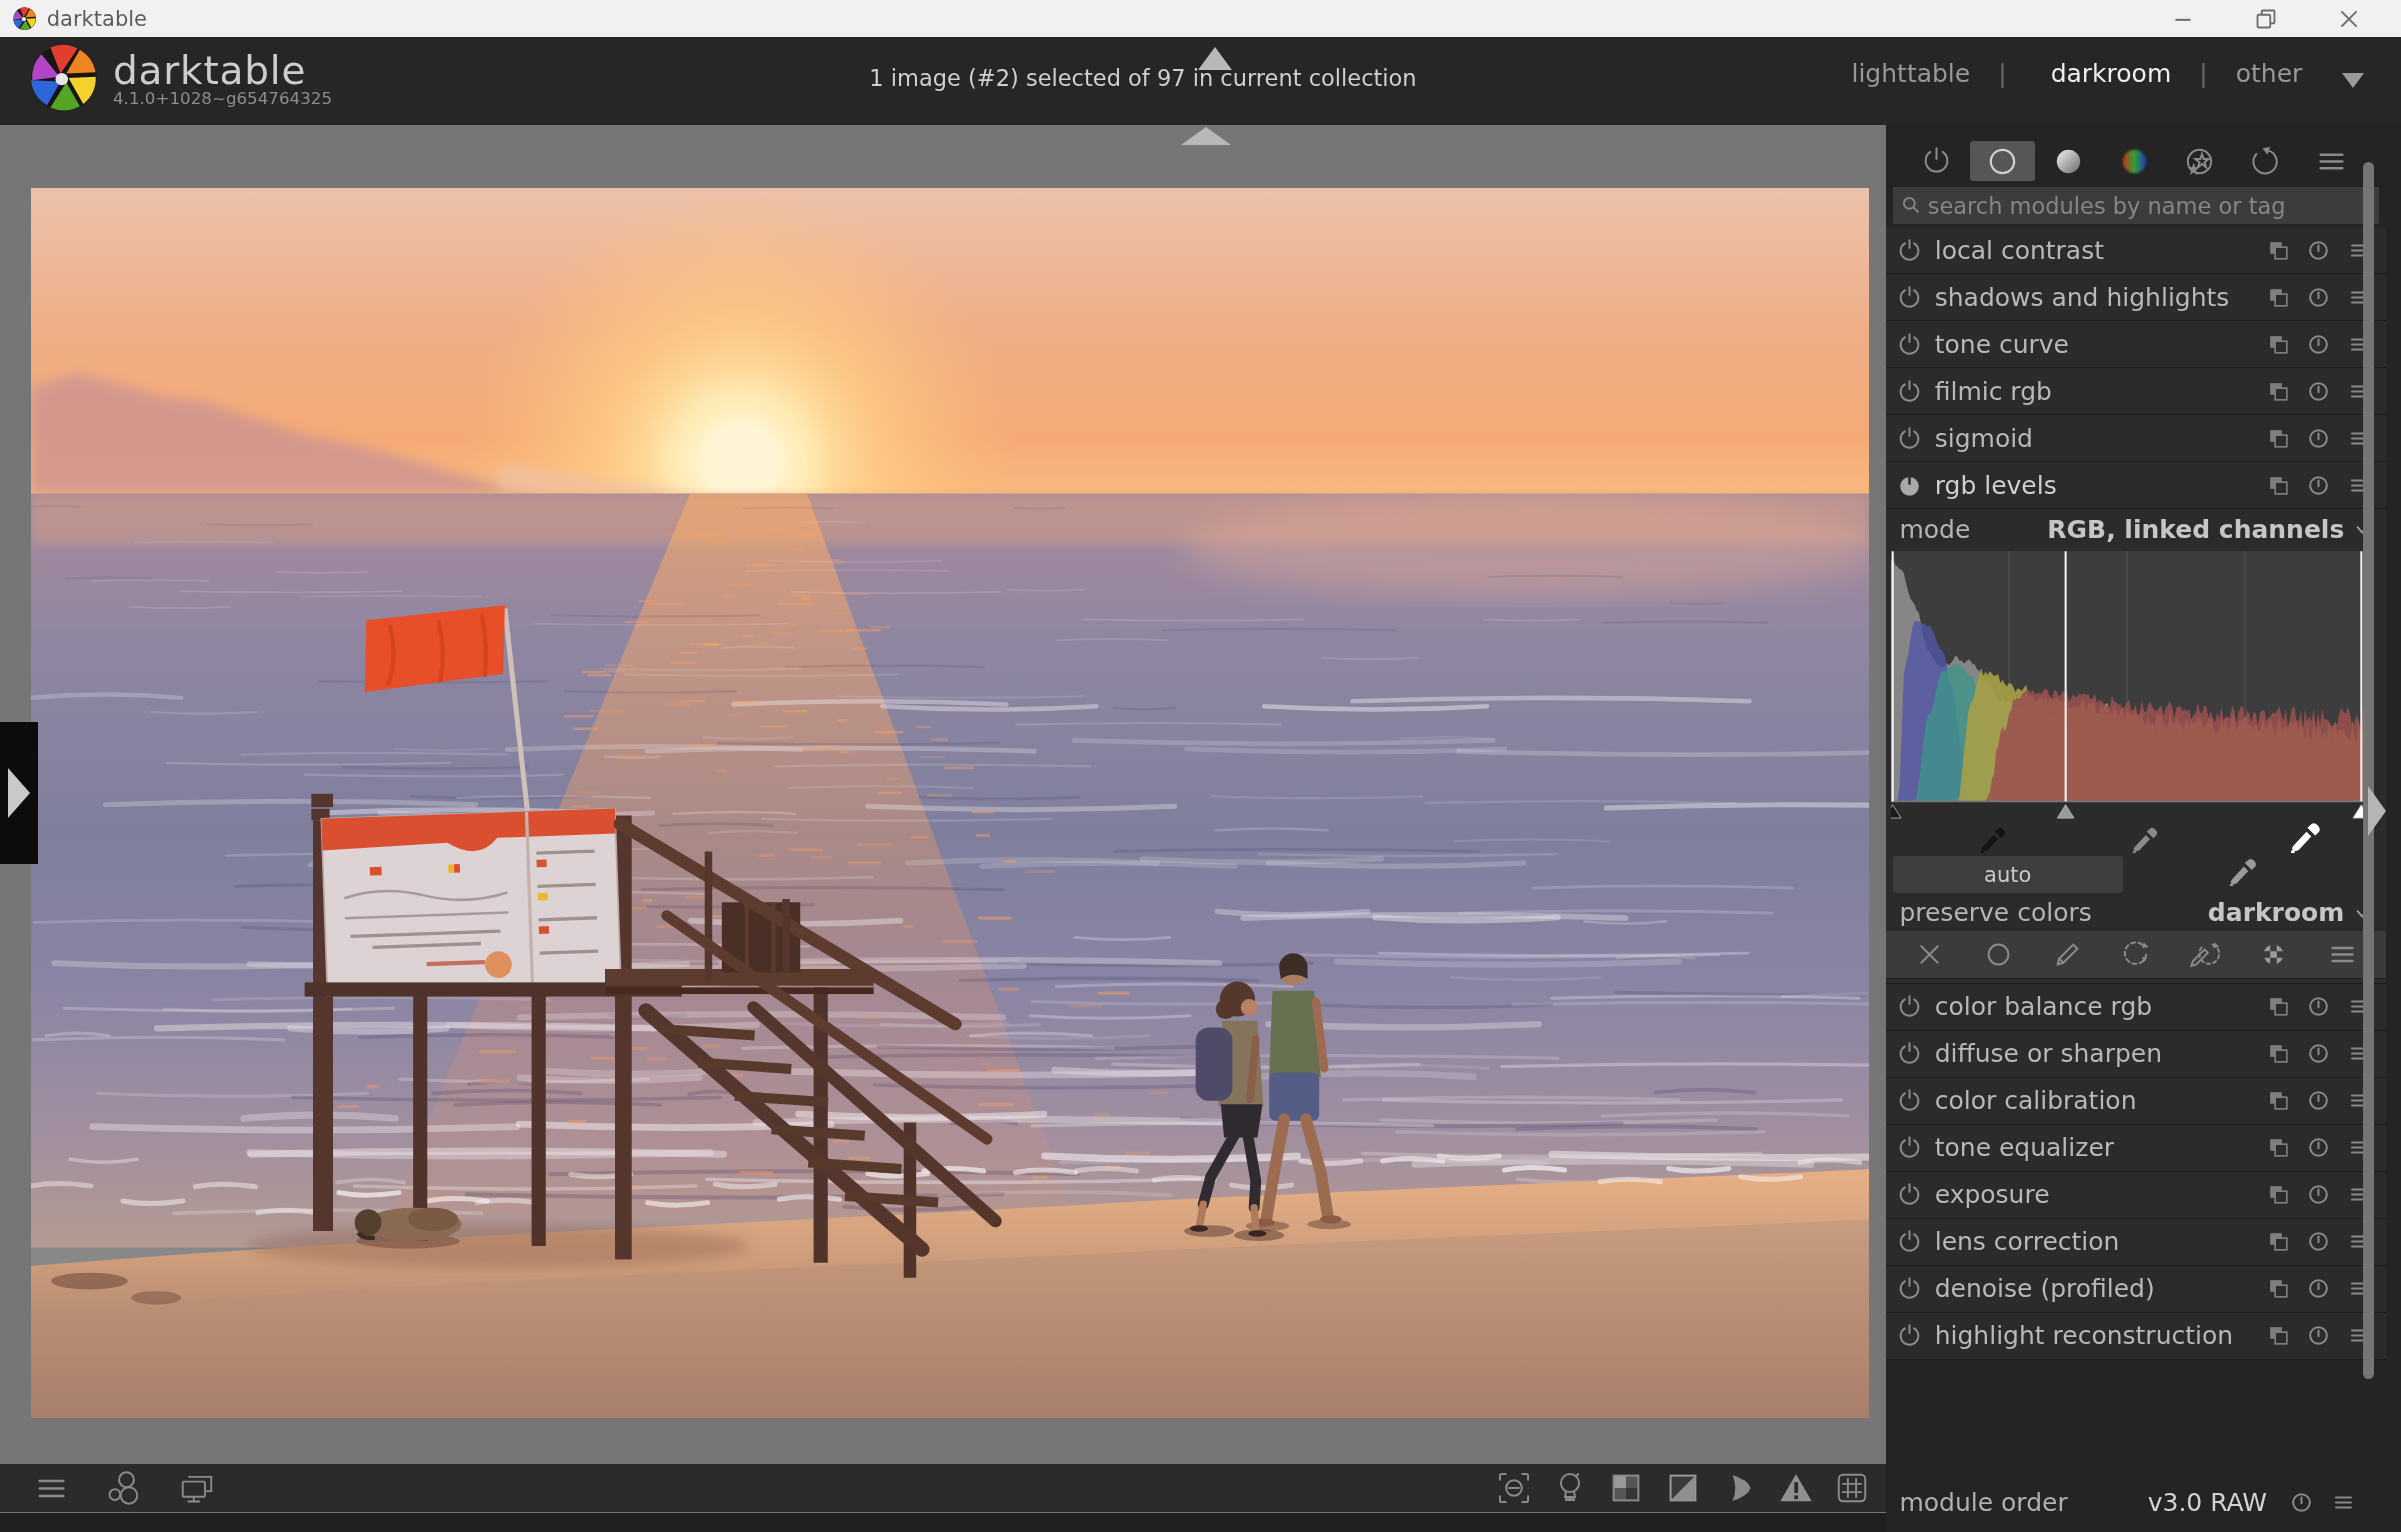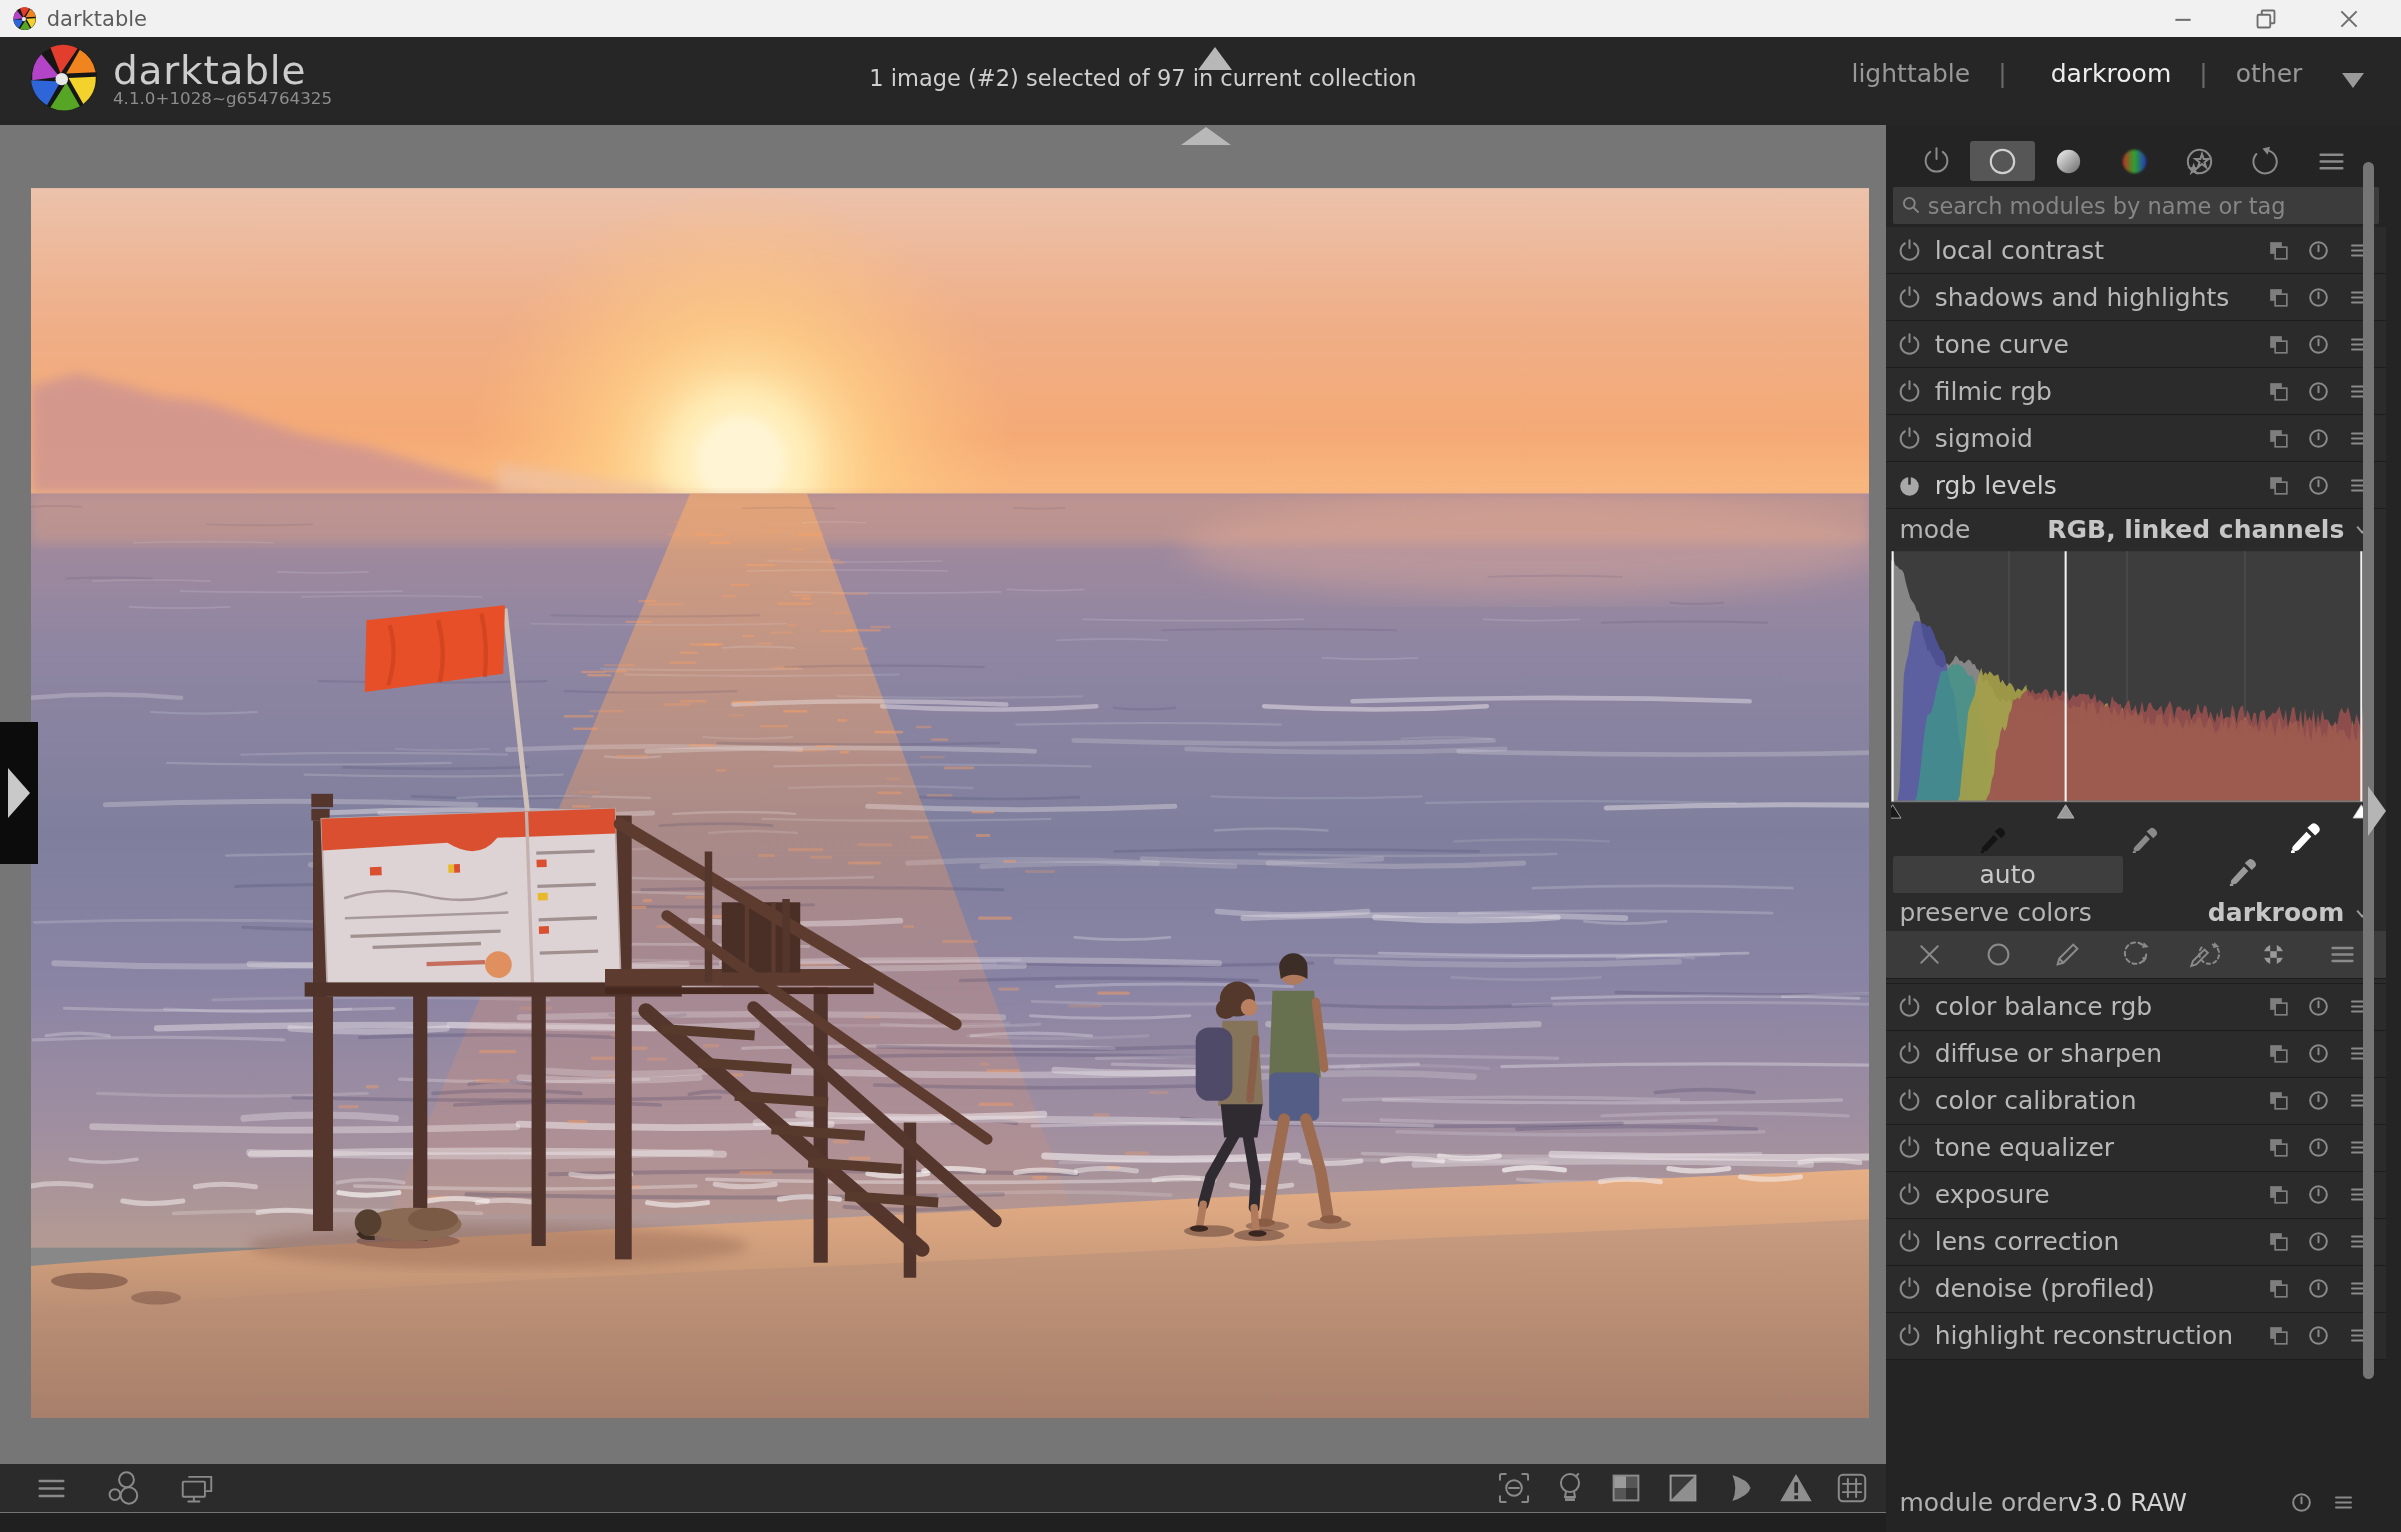--- a/index.html
+++ b/index.html
@@ -65,31 +65,31 @@
   .levels-body { background:#2b2b2b; border-bottom:1.7px solid #1d1d1d; padding-bottom:3.3px; }
   .mode-row { height:40px; display:flex; align-items:center; padding:0 15px 0 13.4px; }
   .lbl { font-size:25px; color:#b4b4b4; }
   .combo { margin-left:auto; display:flex; align-items:center; gap:8.3px; cursor:pointer;font-weight:bold; }
   .combo .val { font-size:25px; color:#c6c6c6; }
   .hist-box { margin:1.7px 0 0 5px; width:472px; cursor:crosshair; }
   .dropper-row { position:relative; height:28px; margin:1.7px 0 0 5px; width:472px; }
   .dropper { position:absolute; top:0; cursor:pointer; }
   .auto-row { position:relative; height:40px; margin:1.7px 6.7px 0 6.7px; }
   .auto-btn { position:absolute; left:0; top:1.7px; width:230px; height:37px; background:#3e3e3e; border:none; border-radius:2.5px;
-              font-size:25px; color:#c9c9c9; cursor:pointer; }
+              font-size:21px; color:#c9c9c9; cursor:pointer; }
   .preserve-row { height:37px; display:flex; align-items:center; padding:0 15px 0 13.4px; }
 
   .blend-bar { height:48px; background:#3b3b3b; border-bottom:1.7px solid #1d1d1d; display:flex; align-items:center;
                justify-content:space-between; padding:0 25px; }
   .blend-icon { width:37px; height:37px; display:flex; align-items:center; justify-content:center; cursor:pointer; }
 
   .module-order-row { position:absolute; left:0; top:1342px; width:484px; height:43px; display:flex; align-items:center;
                       padding:0 13.4px; }
   .module-order-row .mo-label { font-size:25px; color:#b0b0b0; }
-  .module-order-row .mo-value { font-size:25px; color:#d2d2d2; }
+  .module-order-row .mo-value { font-size:25px; color:#d2d2d2; margin-left:80px; }
   .module-order-row .mod-actions { gap:15px; }
 
   .panel-scrollbar { position:absolute; right:12.5px; top:23.4px; width:11px; height:1217px; background:#757575; border-radius:5.8px; cursor:pointer; }
   .right-handle { position:absolute; right:0; top:622px; width:18.4px; height:100px; display:flex; align-items:center; cursor:pointer; }
   .right-handle .tri { width:0; height:0; border-top:25px solid transparent; border-bottom:25px solid transparent; border-left:18.4px solid #b5b5b5; }
 
   svg .st { stroke:#8a8a8a; fill:none; stroke-width:2.4; stroke-linecap:round; }
   svg .st3 { stroke:#8a8a8a; fill:none; stroke-width:3; stroke-linecap:round; }
 </style>
 </head>

